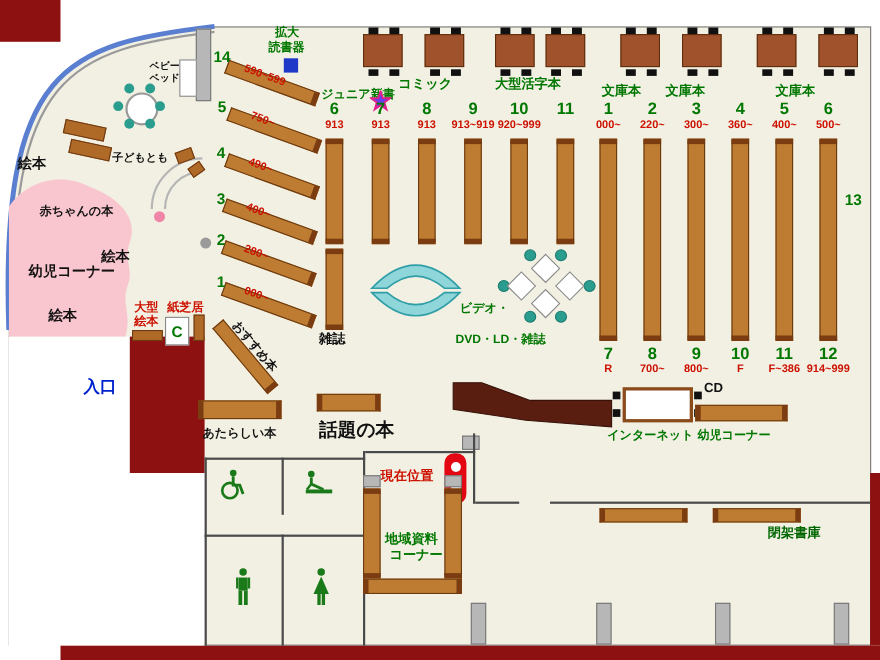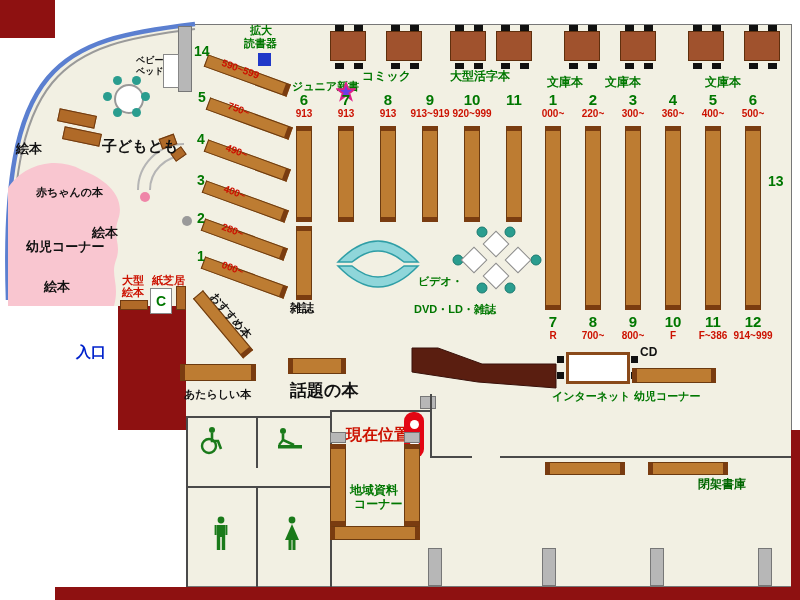--- a/index.html
+++ b/index.html
@@ -68,21 +68,21 @@
   </svg>
   <div class="bench" style="left:160px;top:136px;width:16px;height:11px;transform:rotate(-20deg)"></div>
   <div class="bench" style="left:172px;top:149px;width:13px;height:10px;transform:rotate(-35deg)"></div>
   <div class="dot" style="left:140px;top:192px;width:10px;height:10px;background:#ef86a8"></div>
   <div class="dot" style="left:182px;top:216px;width:10px;height:10px;background:#9a9a9a"></div>
 
   <div class="abs" style="left:163px;top:54px;width:14px;height:32px;background:#fff;border:1px solid #888"></div>
   <div class="lbl black" style="left:136px;top:56px;font-size:9px">ベビー</div>
   <div class="lbl black" style="left:136px;top:67px;font-size:9px">ベッド</div>
 
-  <div class="lbl black" style="left:102px;top:138px;font-size:15px">子どもとも</div>
+  <div class="lbl black" style="left:102px;top:138px;font-size:10px">子どもとも</div>
   <div class="lbl black" style="left:36px;top:186px;font-size:11px">赤ちゃんの本</div>
   <div class="lbl black" style="left:26px;top:240px;font-size:13px">幼児コーナー</div>
   <div class="lbl black" style="left:16px;top:142px;font-size:13px">絵本</div>
   <div class="lbl black" style="left:92px;top:226px;font-size:13px">絵本</div>
   <div class="lbl black" style="left:44px;top:280px;font-size:13px">絵本</div>
   <div class="lbl red" style="left:122px;top:274px;font-size:11px">大型</div>
   <div class="lbl red" style="left:122px;top:286px;font-size:11px">絵本</div>
   <div class="lbl red" style="left:152px;top:274px;font-size:11px">紙芝居</div>
   <div class="abs" style="left:150px;top:288px;width:20px;height:24px;background:#fff;border:1px solid #888;text-align:center">
     <span class="green" style="font-size:14px;font-weight:bold;line-height:24px">C</span>
@@ -305,21 +305,21 @@
   <div class="abs" style="left:566px;top:352px;width:64px;height:32px;background:#fff;border:3px solid #8a4a1a;box-sizing:border-box"></div>
   <div class="chair" style="left:557px;top:356px;width:7px;height:7px"></div>
   <div class="chair" style="left:557px;top:372px;width:7px;height:7px"></div>
   <div class="chair" style="left:631px;top:356px;width:7px;height:7px"></div>
   <div class="chair" style="left:631px;top:372px;width:7px;height:7px"></div>
   <div class="lbl black" style="left:640px;top:346px;font-size:12px">CD</div>
   <div class="lbl green" style="left:552px;top:390px;font-size:11px">インターネット</div>
   <div class="abs shelf-h" style="left:632px;top:368px;width:84px;height:15px"></div>
   <div class="lbl green" style="left:634px;top:390px;font-size:11px">幼児コーナー</div>
 
-  <div class="lbl red" style="left:346px;top:426px;font-size:16px">現在位置</div>
+  <div class="lbl red" style="left:346px;top:426px;font-size:12px">現在位置</div>
   <div class="abs" style="left:404px;top:412px;width:20px;height:46px;background:#e30613;border-radius:9px">
     <div class="dot" style="left:5.5px;top:8px;width:9px;height:9px;background:#fff"></div>
     <div class="dot" style="left:5.5px;top:26px;width:9px;height:9px;background:#fff"></div>
   </div>
   <div class="abs pillar" style="left:420px;top:396px;width:16px;height:13px"></div>
 
   <div class="abs wall" style="left:186px;top:416px;width:146px;height:2px"></div>
   <div class="abs wall" style="left:186px;top:416px;width:2px;height:171px"></div>
   <div class="abs wall" style="left:330px;top:410px;width:2px;height:177px"></div>
   <div class="abs wall" style="left:186px;top:486px;width:146px;height:2px"></div>

